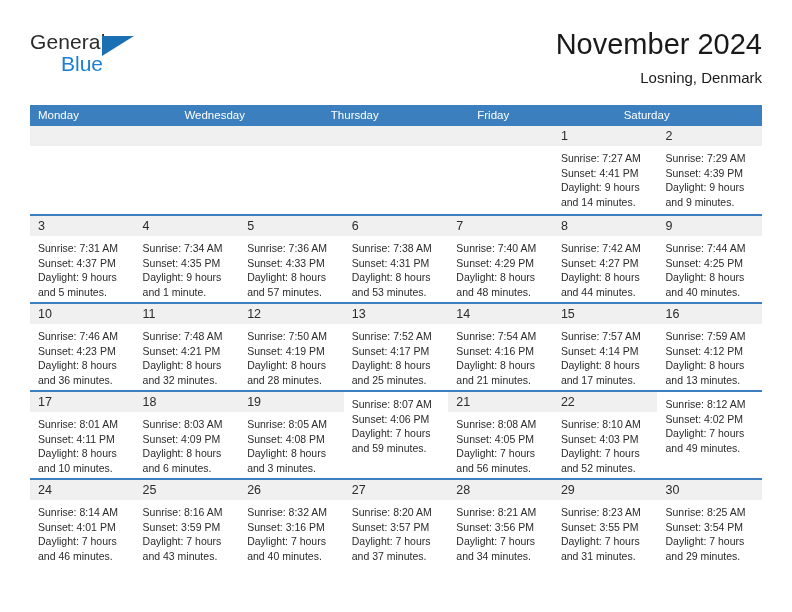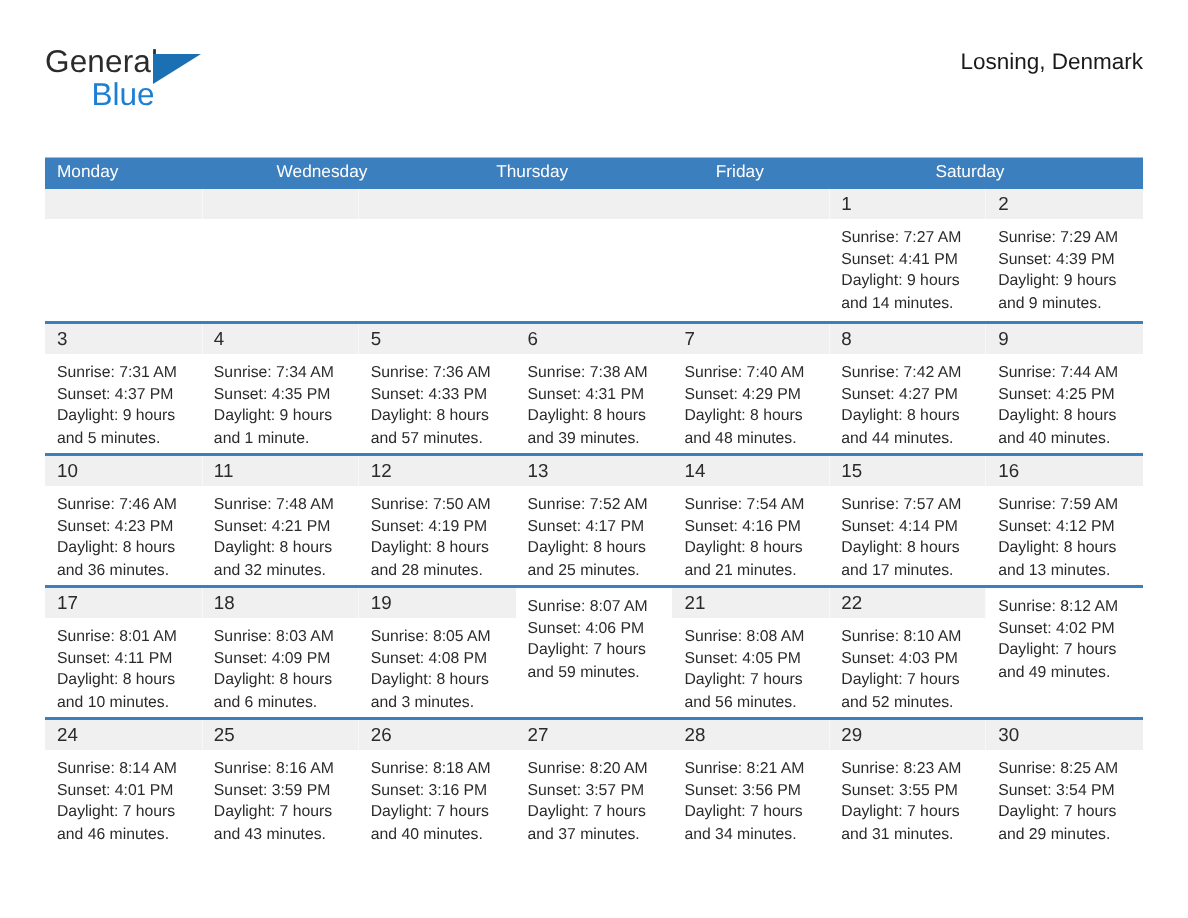--- a/index.html
+++ b/index.html
@@ -164,20 +164,21 @@
 
   <div class="top-bar">
 
     <div class="logo">
       <span class="logo-general">General</span>
       <span class="logo-triangle"></span>
       <span class="logo-blue">Blue</span>
     </div>
 
     <div class="title-block">
+      <h1 class="cal-title">November 2024</h1>
       <div class="cal-subtitle">Losning, Denmark</div>
     </div>
 
   </div>
 
   <div class="calendar">
     <div class="weekday-header" id="weekday-header">
         <div class="weekday-cell">Monday</div>
         <div class="weekday-cell">Wednesday</div>
         <div class="weekday-cell">Thursday</div>
@@ -252,21 +253,21 @@
               <div class="day-line">Daylight: 8 hours</div>
               <div class="day-line">and 57 minutes.</div>
             </div>
           </div>
           <div class="day-cell">
             <div class="day-number-band"><span class="day-number">6</span></div>
             <div class="day-body">
               <div class="day-line">Sunrise: 7:38 AM</div>
               <div class="day-line">Sunset: 4:31 PM</div>
               <div class="day-line">Daylight: 8 hours</div>
-              <div class="day-line">and 39 minutes.</div>
+              <div class="day-line">and 53 minutes.</div>
             </div>
           </div>
           <div class="day-cell">
             <div class="day-number-band"><span class="day-number">7</span></div>
             <div class="day-body">
               <div class="day-line">Sunrise: 7:40 AM</div>
               <div class="day-line">Sunset: 4:29 PM</div>
               <div class="day-line">Daylight: 8 hours</div>
               <div class="day-line">and 48 minutes.</div>
             </div>
@@ -433,21 +434,21 @@
             <div class="day-body">
               <div class="day-line">Sunrise: 8:16 AM</div>
               <div class="day-line">Sunset: 3:59 PM</div>
               <div class="day-line">Daylight: 7 hours</div>
               <div class="day-line">and 43 minutes.</div>
             </div>
           </div>
           <div class="day-cell">
             <div class="day-number-band"><span class="day-number">26</span></div>
             <div class="day-body">
-              <div class="day-line">Sunrise: 8:18 AM</div>
+              <div class="day-line">Sunrise: 8:32 AM</div>
               <div class="day-line">Sunset: 3:16 PM</div>
               <div class="day-line">Daylight: 7 hours</div>
               <div class="day-line">and 40 minutes.</div>
             </div>
           </div>
           <div class="day-cell">
             <div class="day-number-band"><span class="day-number">27</span></div>
             <div class="day-body">
               <div class="day-line">Sunrise: 8:20 AM</div>
               <div class="day-line">Sunset: 3:57 PM</div>

